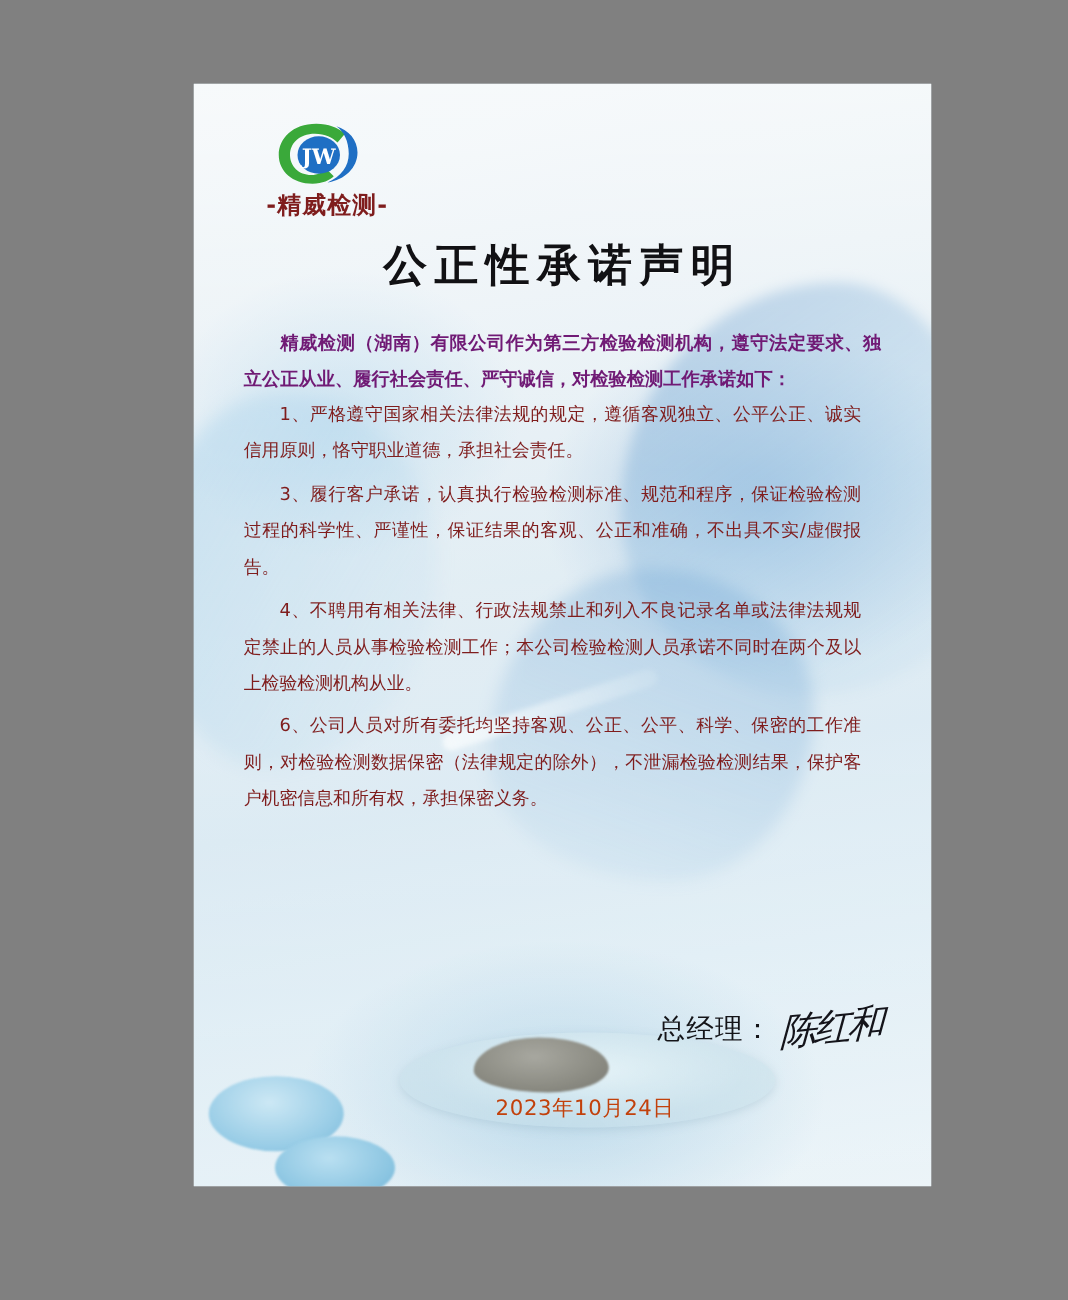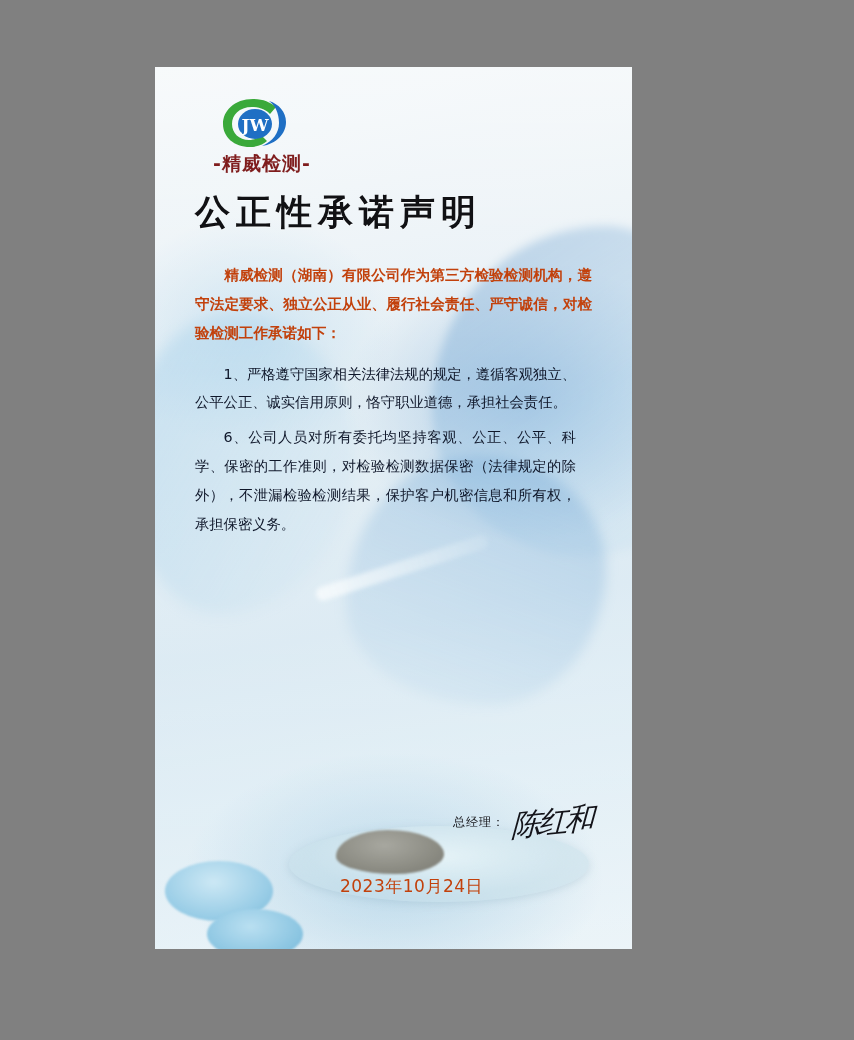--- a/index.html
+++ b/index.html
@@ -11,21 +11,21 @@
     height: 1040px;
     background: #808080;
     font-family: "Liberation Sans", sans-serif;
     overflow: hidden;
   }
 
   .page {
     position: absolute;
     left: 155px;
     top: 67px;
-    width: 477px;
+    width: 590px;
     height: 882px;
     overflow: hidden;
     background: #dfe9ee;
   }
 
   
   .bg {
     position: absolute;
     inset: 0;
     background:
@@ -148,62 +148,63 @@
     top: 56px;
     font-family: "DejaVu Sans", sans-serif;
     font-size: 19px;
     font-weight: bold;
     color: #7f1d1d;
     letter-spacing: 1px;
     white-space: nowrap;
   }
 
   .doc-title {
+    text-align: center;
     font-family: "DejaVu Serif", serif;
     font-size: 35px;
     font-weight: bold;
     color: #111114;
     letter-spacing: 6px;
     margin: 2px 0 24px 0;
     text-shadow: 0 1px 0 rgba(255,255,255,0.6);
   }
 
   .lead {
     font-family: "DejaVu Sans", sans-serif;
     font-size: 14.6px;
     font-weight: bold;
-    color: #c2410c;
+    color: #701a75;
     line-height: 2.0;
     text-indent: 2em;
     text-align: justify;
-    margin-bottom: 12px;
+    margin-bottom: 0;
   }
 
   .clause {
     font-family: "DejaVu Sans", sans-serif;
     font-size: 14.3px;
-    color: #0f172a;
+    color: #7f1d1d;
     line-height: 2.02;
     text-indent: 2em;
     text-align: justify;
     margin: 0 16px 6px 0;
   }
 
   .sign-row {
     position: absolute;
     left: 40px;
     right: 40px;
     top: 735px;
     display: flex;
     align-items: center;
     justify-content: flex-end;
   }
   .sign-label {
     font-family: "DejaVu Sans", sans-serif;
-    font-size: 12px;
+    font-size: 22px;
     color: #141418;
     letter-spacing: 1px;
   }
   .sign-script {
     font-family: "DejaVu Serif", serif;
     font-size: 30px;
     font-style: italic;
     color: #14141a;
     margin-left: 6px;
     transform: rotate(-6deg) skewX(-8deg);
@@ -252,20 +253,22 @@
         <text x="38" y="36" font-family="DejaVu Serif, serif" font-size="17" font-weight="bold" fill="#ffffff" text-anchor="middle">JW</text>
       </svg>
       <div class="logo-name">-精威检测-</div>
     </div>
 
     <div class="doc-title">公正性承诺声明</div>
 
     <div class="lead">精威检测（湖南）有限公司作为第三方检验检测机构，遵守法定要求、独立公正从业、履行社会责任、严守诚信，对检验检测工作承诺如下：</div>
 
     <p class="clause">1、严格遵守国家相关法律法规的规定，遵循客观独立、公平公正、诚实信用原则，恪守职业道德，承担社会责任。</p>
+    <p class="clause">3、履行客户承诺，认真执行检验检测标准、规范和程序，保证检验检测过程的科学性、严谨性，保证结果的客观、公正和准确，不出具不实/虚假报告。</p>
+    <p class="clause">4、不聘用有相关法律、行政法规禁止和列入不良记录名单或法律法规规定禁止的人员从事检验检测工作；本公司检验检测人员承诺不同时在两个及以上检验检测机构从业。</p>
     <p class="clause">6、公司人员对所有委托均坚持客观、公正、公平、科学、保密的工作准则，对检验检测数据保密（法律规定的除外），不泄漏检验检测结果，保护客户机密信息和所有权，承担保密义务。</p>
   </div>
 
   <div class="sign-row">
     <span class="sign-label">总经理：</span>
     <span class="sign-script">陈红和</span>
   </div>
 
   <div class="date-row">
     <span class="date-text">2023年10月24日</span>

